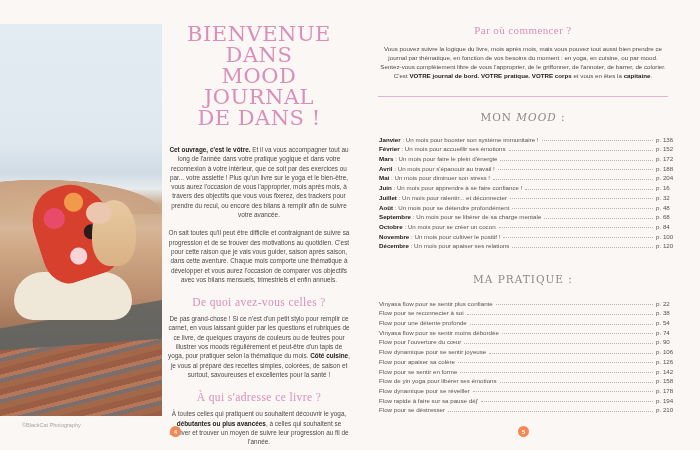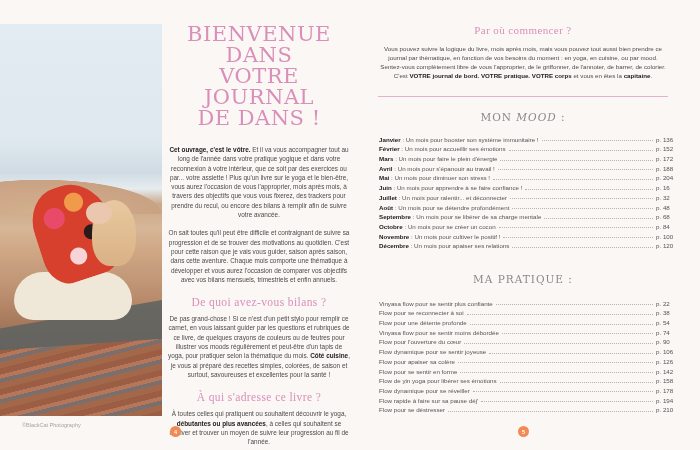--- a/index.html
+++ b/index.html
@@ -154,31 +154,31 @@
       <div class="legs"></div>
       <div class="sweater"></div>
       <div class="hair"></div>
       <div class="face"></div>
     </div>
     <div class="credit">©BlackCat Photography</div>
 
     <div class="left-col">
       <h1 class="main-title">
         <div>BIENVENUE DANS</div>
-        <div>VOTRE JOURNAL</div>
+        <div>MOOD JOURNAL</div>
         <div>DE DANS !</div>
       </h1>
 
       <p class="body-text intro">
         <b>Cet ouvrage, c'est le vôtre.</b><span> Et il va vous accompagner tout au long de l'année dans votre pratique yogique et dans votre reconnexion à votre intérieur, que ce soit par des exercices ou par... votre assiette ! Plus qu'un livre sur le yoga et le bien-être, vous aurez l'occasion de vous l'approprier, mois après mois, à travers des objectifs que vous vous fixerez, des trackers pour prendre du recul, ou encore des bilans à remplir afin de suivre votre avancée.</span>
       </p>
 
       <p class="body-text para2">On sait toutes qu'il peut être difficile et contraignant de suivre sa progression et de se trouver des motivations au quotidien. C'est pour cette raison que je vais vous guider, saison après saison, dans cette aventure. Chaque mois comporte une thématique à développer et vous aurez l'occasion de comparer vos objectifs avec vos bilans mensuels, trimestriels et enfin annuels.</p>
 
-      <h2 class="h2">De quoi avez-vous bilans ?</h2>
+      <h2 class="h2">De quoi avez-vous celles ?</h2>
       <p class="body-text">
         <span>De pas grand-chose ! Si ce n'est d'un petit stylo pour remplir ce carnet, en vous laissant guider par les questions et rubriques de ce livre, de quelques crayons de couleurs ou de feutres pour illustrer vos moods régulièrement et peut-être d'un tapis de yoga, pour pratiquer selon la thématique du mois. </span><b>Côté cuisine</b><span>, je vous ai préparé des recettes simples, colorées, de saison et surtout, savoureuses et excellentes pour la santé !</span>
       </p>
 
       <h2 class="h2">À qui s'adresse ce livre ?</h2>
       <p class="body-text">
         <span>À toutes celles qui pratiquent ou souhaitent découvrir le yoga, </span><b>débutantes ou plus avancées</b><span>, à celles qui souhaitent se motiver et trouver un moyen de suivre leur progression au fil de l'année.</span>
       </p>
     </div>
 

